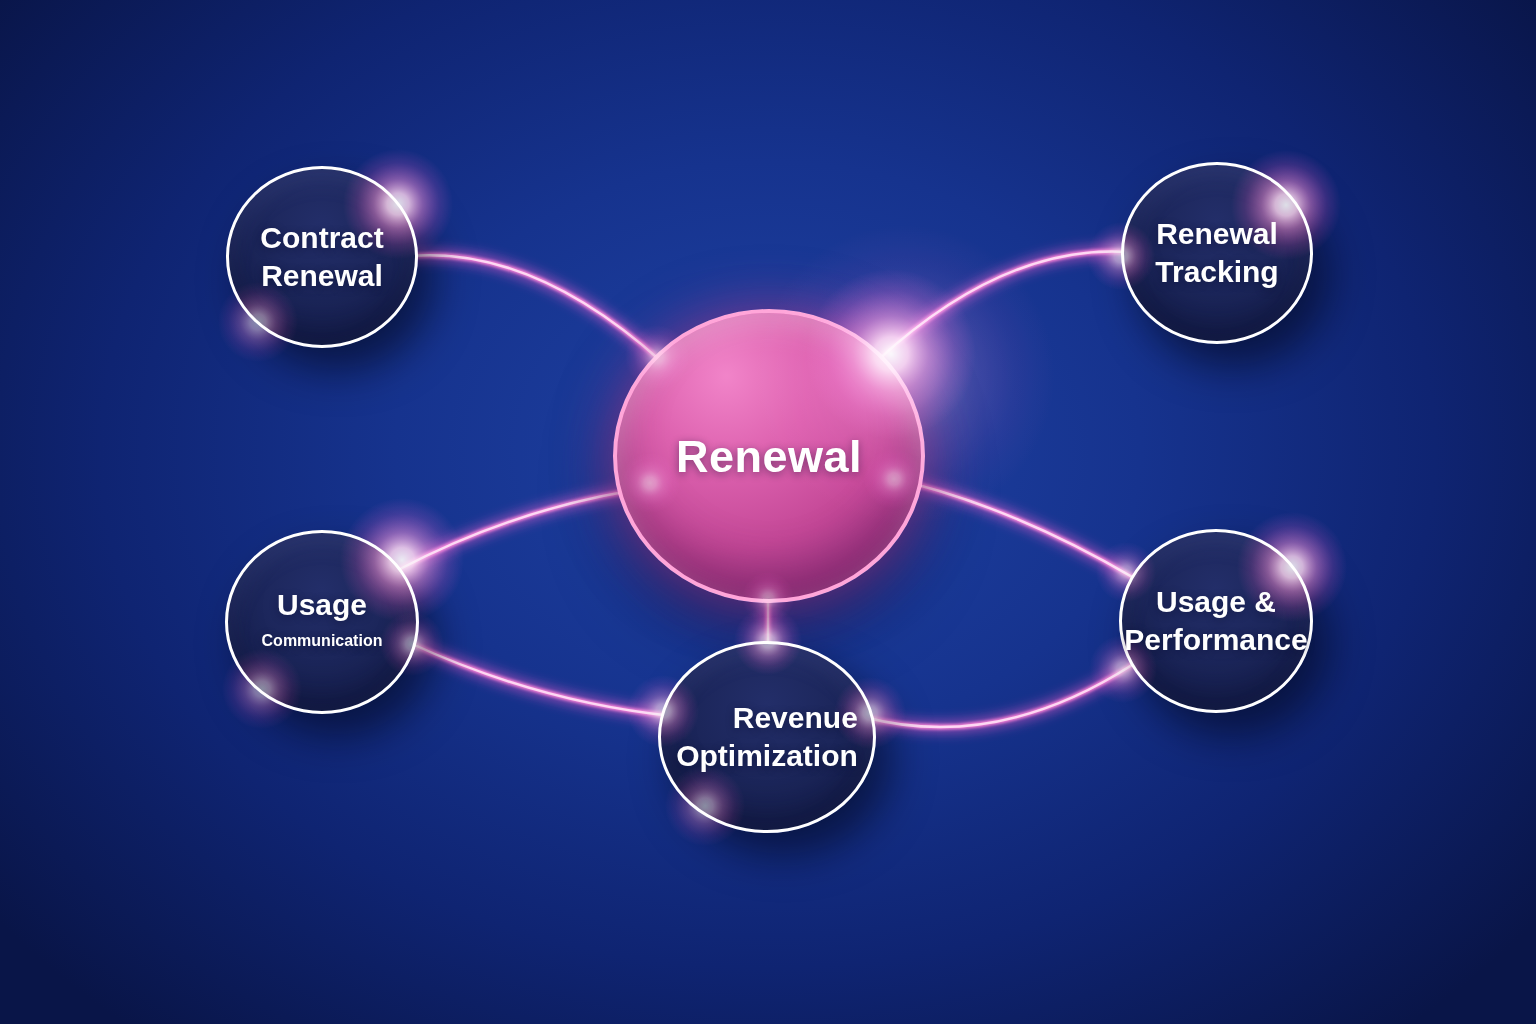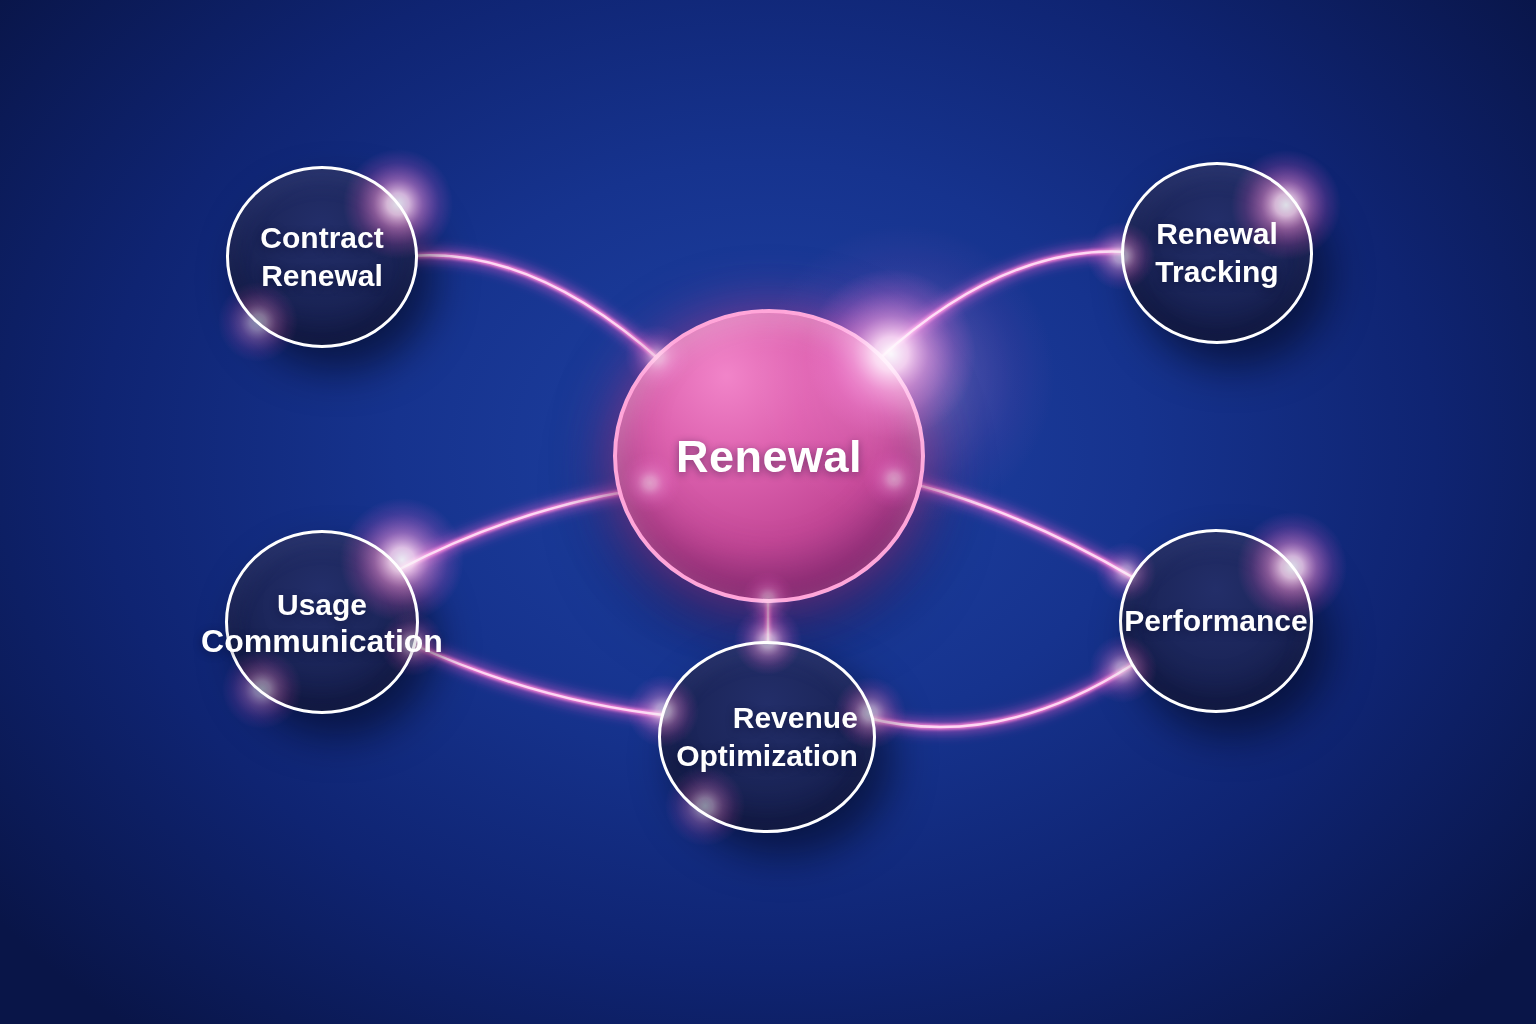--- a/index.html
+++ b/index.html
@@ -33,21 +33,21 @@
     border:4px solid #ffa6d9;
     box-shadow:
       0 0 55px rgba(240,70,165,0.5),
       0 30px 65px rgba(10,6,40,0.55),
       inset 0 12px 28px rgba(255,255,255,0.28),
       inset 0 -26px 46px rgba(92,22,82,0.45);
   }
   .node-label span{display:block;color:#ffffff;font-weight:bold;
     text-shadow:0 2px 8px rgba(8,10,40,0.45);}
   .satellite .l1,.satellite .l2{font-size:30px;line-height:38px;}
-  .satellite.small-l2 .l2{font-size:32px;line-height:34px;}
+  .satellite.small-l2 .l2{font-size:16px;line-height:34px;}
   .center-node .l1,.center-node .l2{font-size:45px;line-height:53px;letter-spacing:0.5px;}
 </style>
 </head>
 <body>
 
 <div class="stage">
 
   <svg class="layer lines-layer" viewBox="0 0 1536 1024">
     <defs>
       <filter id="blur6" x="-60%" y="-60%" width="220%" height="220%">
@@ -108,20 +108,21 @@
 
   <div class="node satellite small-l2" style="left:225px;top:530px;width:194px;height:184px;">
     <div class="node-label">
       <span class="l1">Usage</span>
       <span class="l2">Communication</span>
     </div>
   </div>
 
   <div class="node satellite" style="left:1119px;top:529px;width:194px;height:184px;">
     <div class="node-label">
+      <span class="l1">Usage &amp;</span>
       <span class="l2">Performance</span>
     </div>
   </div>
 
   <div class="node satellite" style="left:658px;top:641px;width:218px;height:192px;text-align:right;">
     <div class="node-label">
       <span class="l1">Revenue</span>
       <span class="l2">Optimization</span>
     </div>
   </div>

